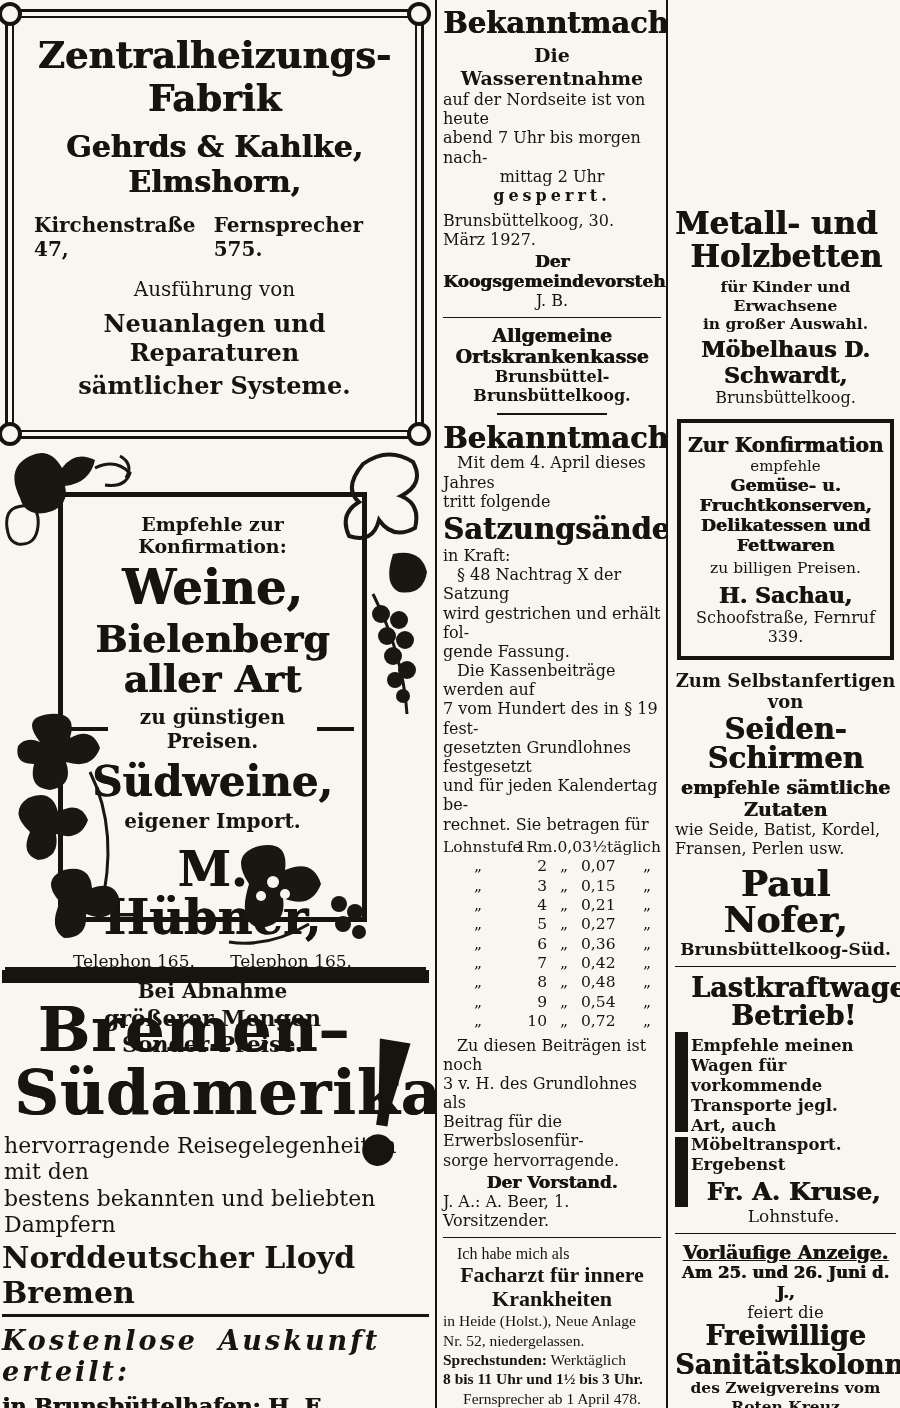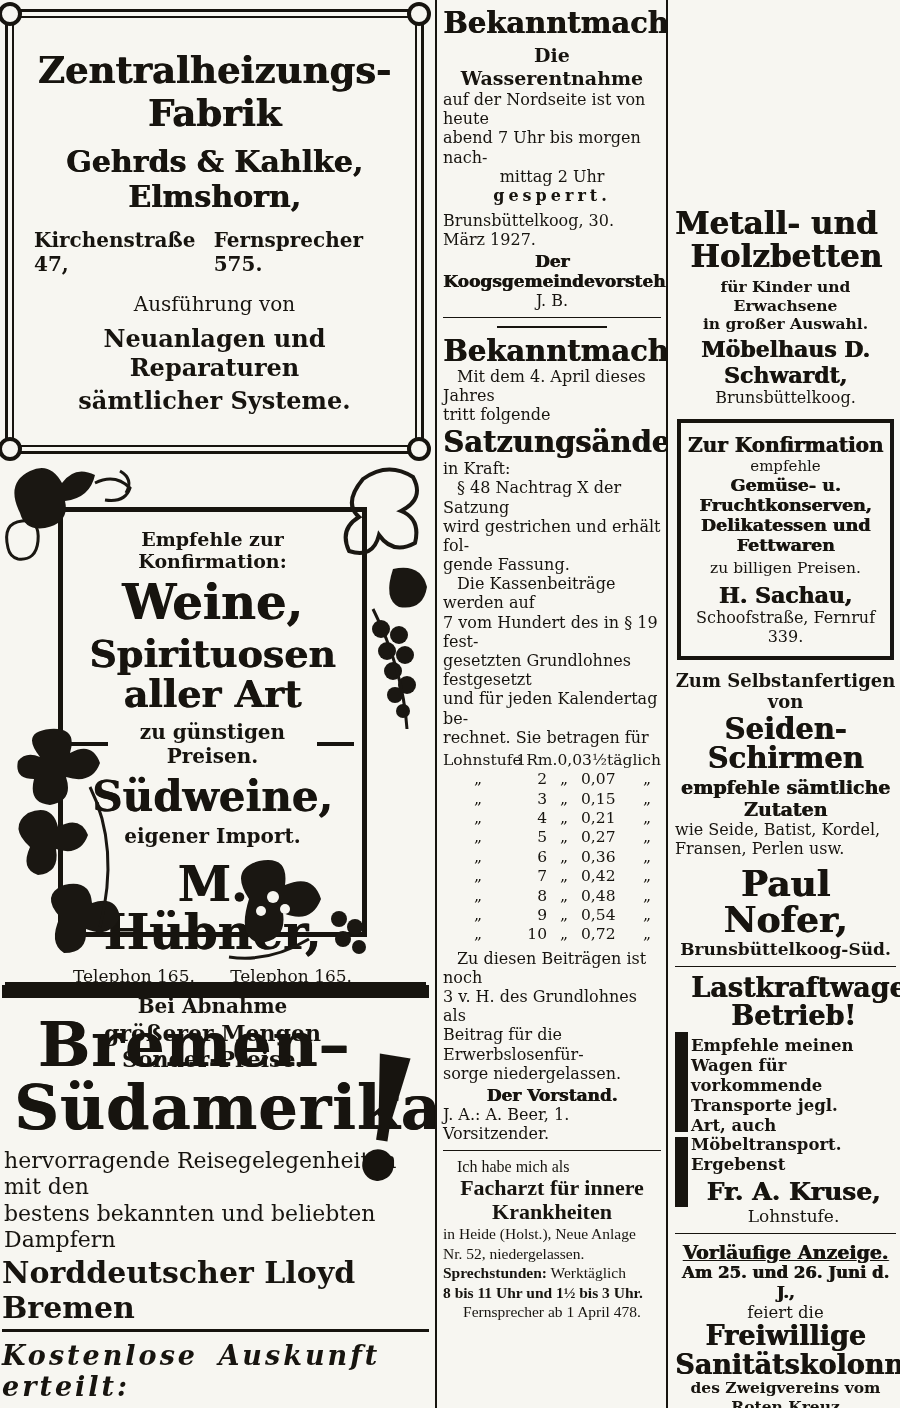--- a/index.html
+++ b/index.html
@@ -11,21 +11,21 @@
   .col-mid{width:231px;border-right:2px solid #17140f;padding:4px 5px 0 6px;}
   .col-right{flex:1;padding:0 4px 0 7px;}
   .c{text-align:center;}
   .bold{font-weight:bold;}
   .fat{font-weight:bold;text-shadow:0.7px 0 currentColor;}
   .antiqua{font-family:"Liberation Serif",serif;}
   .hr{border-top:1px solid #17140f;margin:7px 0;}
   .hr-short{width:110px;border-top:2px solid #17140f;margin:8px auto;}
   
   .frame1{position:relative;margin:14px 12px 0 10px;border:2px solid #17140f;
-          outline:3px solid #17140f;outline-offset:4px;padding:31px 12px 30px;}
+          outline:3px solid #17140f;outline-offset:4px;padding:16px 12px 30px;}
   .corner{position:absolute;width:16px;height:16px;border:4px solid #17140f;
           border-radius:50%;background:#f7f6f1;z-index:2;}
   .corner.tl{top:-16px;left:-16px}.corner.tr{top:-16px;right:-16px}
   .corner.bl{bottom:-16px;left:-16px}.corner.br{bottom:-16px;right:-16px}
   .h-title{font-size:37px;line-height:1.15;text-align:center;}
   .h-line2{font-size:30px;text-align:center;margin-top:10px;}
   .h-addr{display:flex;justify-content:space-between;font-size:20px;margin:14px 8px 0;}
   .h-l4{font-size:20px;text-align:center;margin-top:16px;}
   .h-l5{font-size:24px;text-align:center;margin-top:8px;}
   .h-l6{font-size:24px;text-align:center;margin-top:4px;}
@@ -165,21 +165,21 @@
             <circle cx="166" cy="78" r="8"></circle>
           <circle cx="154" cy="90" r="8"></circle>
             <circle cx="170" cy="98" r="7"></circle>
         </g>
         <path d="M120,90 q-40,24 -80,18" fill="none" stroke="#1a1712" stroke-width="3"></path>
       </svg>
 
       <div class="wine-box">
         <div class="w-intro bold">Empfehle zur Konfirmation:</div>
         <div class="w-l1 fat">Weine,</div>
-        <div class="w-l2 fat">Spirituosen aller Art</div>
+        <div class="w-l2 fat">Bielenberg aller Art</div>
         <div class="w-l3 bold">
           <span class="w-dash"></span>
           <span>zu günstigen Preisen.</span>
           <span class="w-dash"></span>
         </div>
         <div class="w-l4 fat">Südweine,</div>
         <div class="w-l5 bold">eigener Import.</div>
         <div class="w-name fat">M. Hübner,</div>
         <div class="w-tel">
           <span>Telephon 165.</span>
@@ -220,20 +220,24 @@
         <div class="c"><span>mittag 2 Uhr</span>
           <span class="sperr">gesperrt.</span></div>
       </div>
       <div class="m-place">Brunsbüttelkoog, 30. März 1927.</div>
       <div class="m-sign fat">Der Koogsgemeindevorsteher.</div>
       <div class="m-init">J. B.</div>
     </div>
 
     <div class="hr"></div>
 
+    <div>
+      <div class="okk1 fat">Allgemeine Ortskrankenkasse</div>
+      <div class="okk2 bold">Brunsbüttel-Brunsbüttelkoog.</div>
+    </div>
 
     <div class="hr-short"></div>
 
     <div>
       <div class="m-title fat">Bekanntmachung.</div>
       <div class="m-body">
         <div class="ind">Mit dem 4. April dieses Jahres</div>
         <div>tritt folgende</div>
         <div class="satz fat">Satzungsänderung</div>
         <div>in Kraft:</div>
@@ -317,21 +321,21 @@
           <span class="tc3">„</span>
           <span class="tc4">0,72</span>
           <span class="tc5">„</span>
         </div>
       </div>
 
       <div class="m-body" style="margin-top:4px">
         <div class="ind">Zu diesen Beiträgen ist noch</div>
         <div>3 v. H. des Grundlohnes als</div>
         <div>Beitrag für die Erwerbslosenfür-</div>
-        <div>sorge niedergelassen.</div>
+        <div>sorge hervorragende.</div>
       </div>
       <div class="m-sign fat">Der Vorstand.</div>
       <div style="font-size:16px">J. A.: A. Beer, 1. Vorsitzender.</div>
     </div>
 
     <div class="hr"></div>
 
     <div class="antiqua">
       <div style="font-size:16px;text-indent:14px">Ich habe mich als</div>
       <div class="doc-t bold">Facharzt für innere</div>

